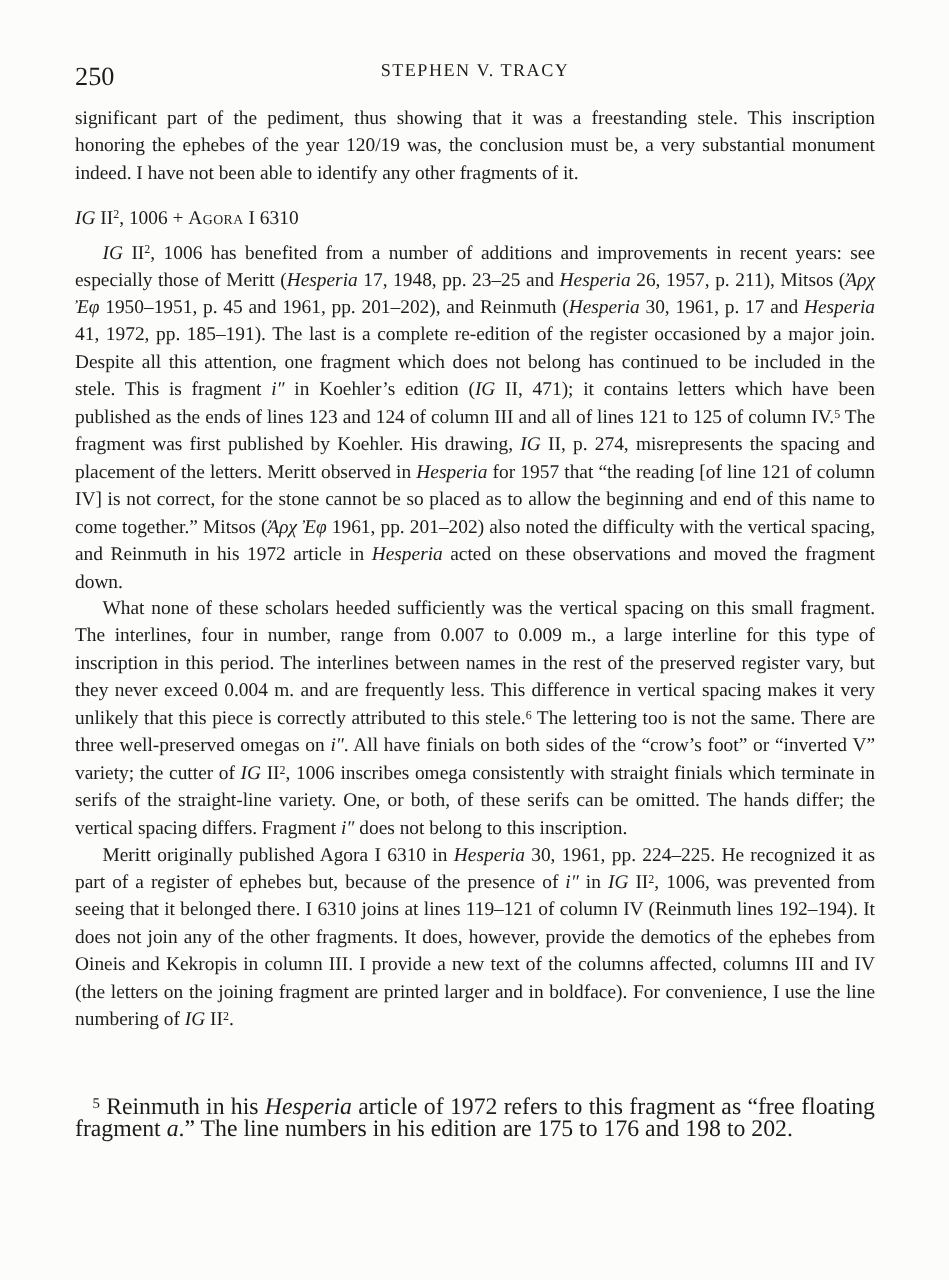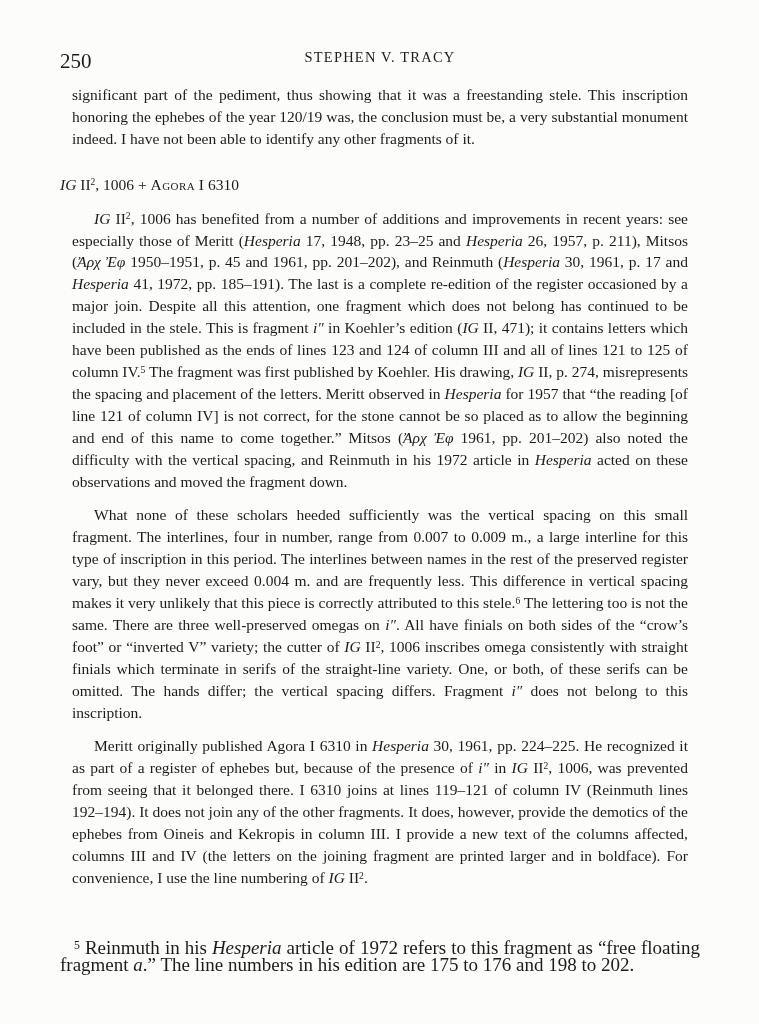--- a/index.html
+++ b/index.html
@@ -27,33 +27,33 @@
     margin-bottom: 16px;
   }
   .page-number {
     position: absolute;
     left: 0;
     top: 0;
     letter-spacing: 0;
     font-size: 21px;
   }
   .article-body .para {
-    margin: 12px;
+    margin: 0;
     font-size: 15.5px;
     line-height: 21.9px;
     text-align: justify;
     text-indent: 22px;
   }
   .para.continuation {
     text-indent: 0;
   }
   .para.heading {
     text-indent: 0;
     text-align: left;
-    margin: 24px 0 6px 0;
+    margin: 14px 0 6px 0;
   }
   .footnotes {
     margin-top: 50px;
   }
   .footnotes .footnote {
     margin: 0;
     font-size: 19px;
     line-height: 17.6px;
     text-align: justify;
     text-indent: 14px;

